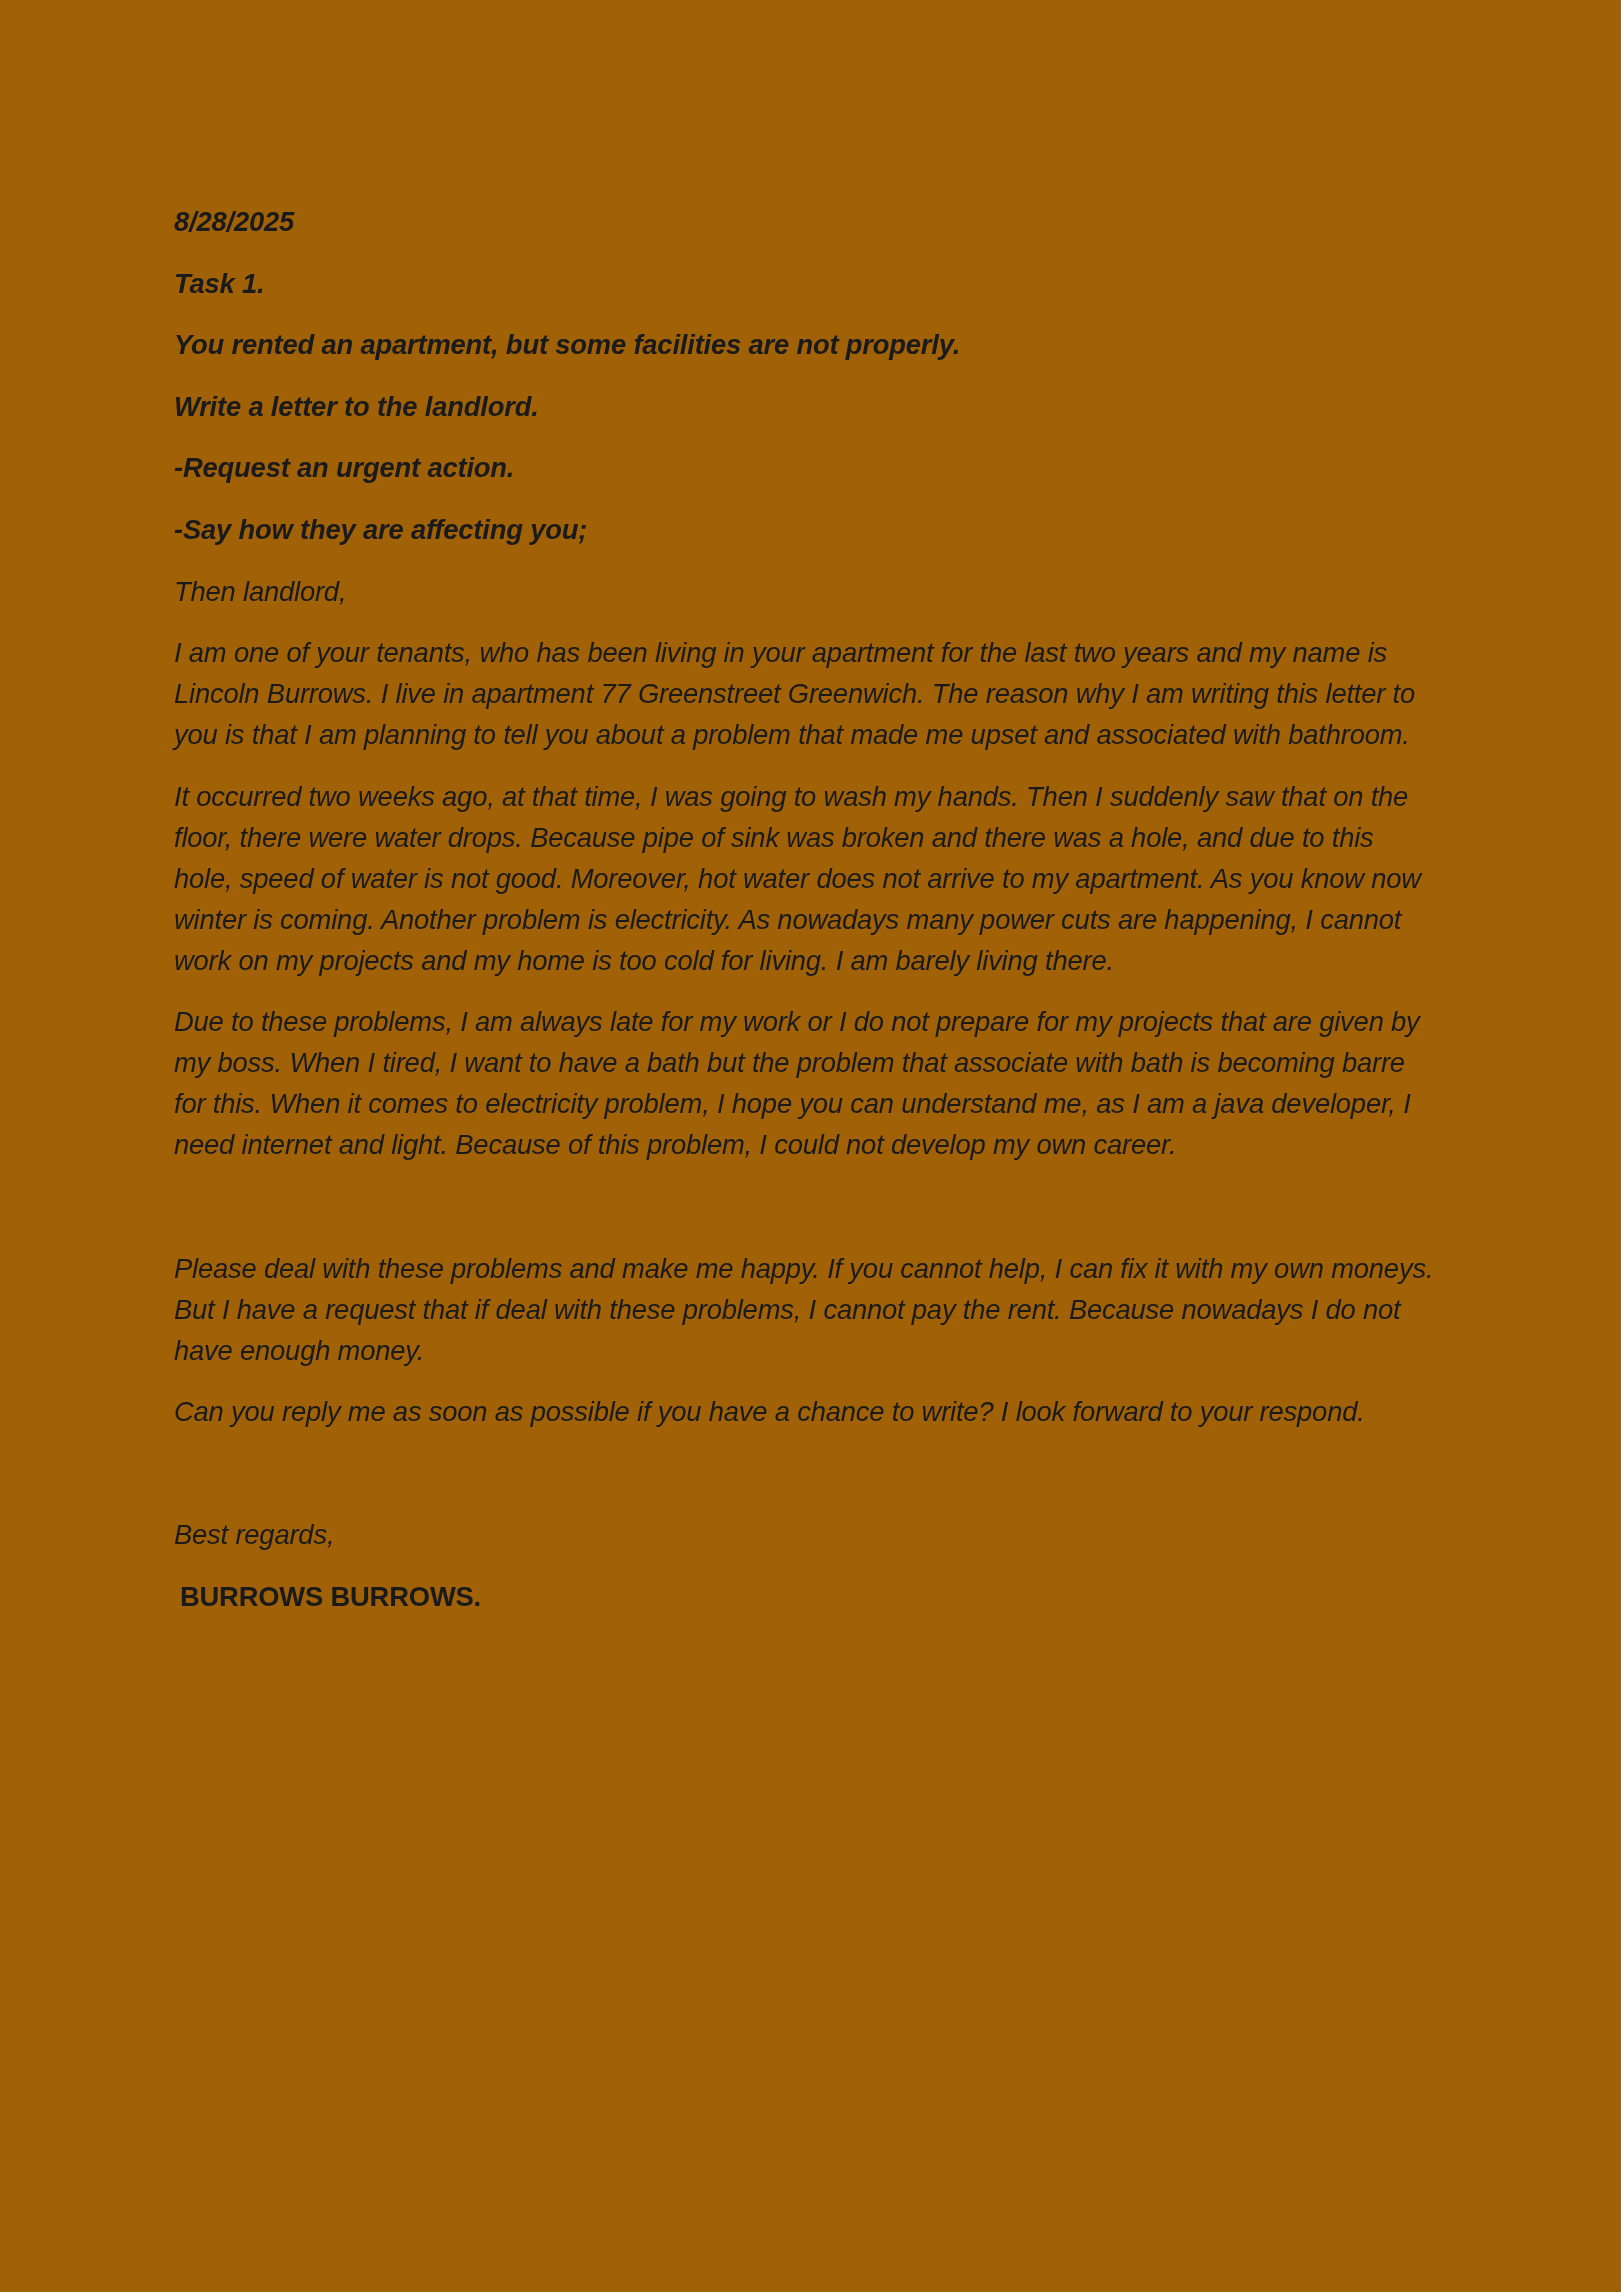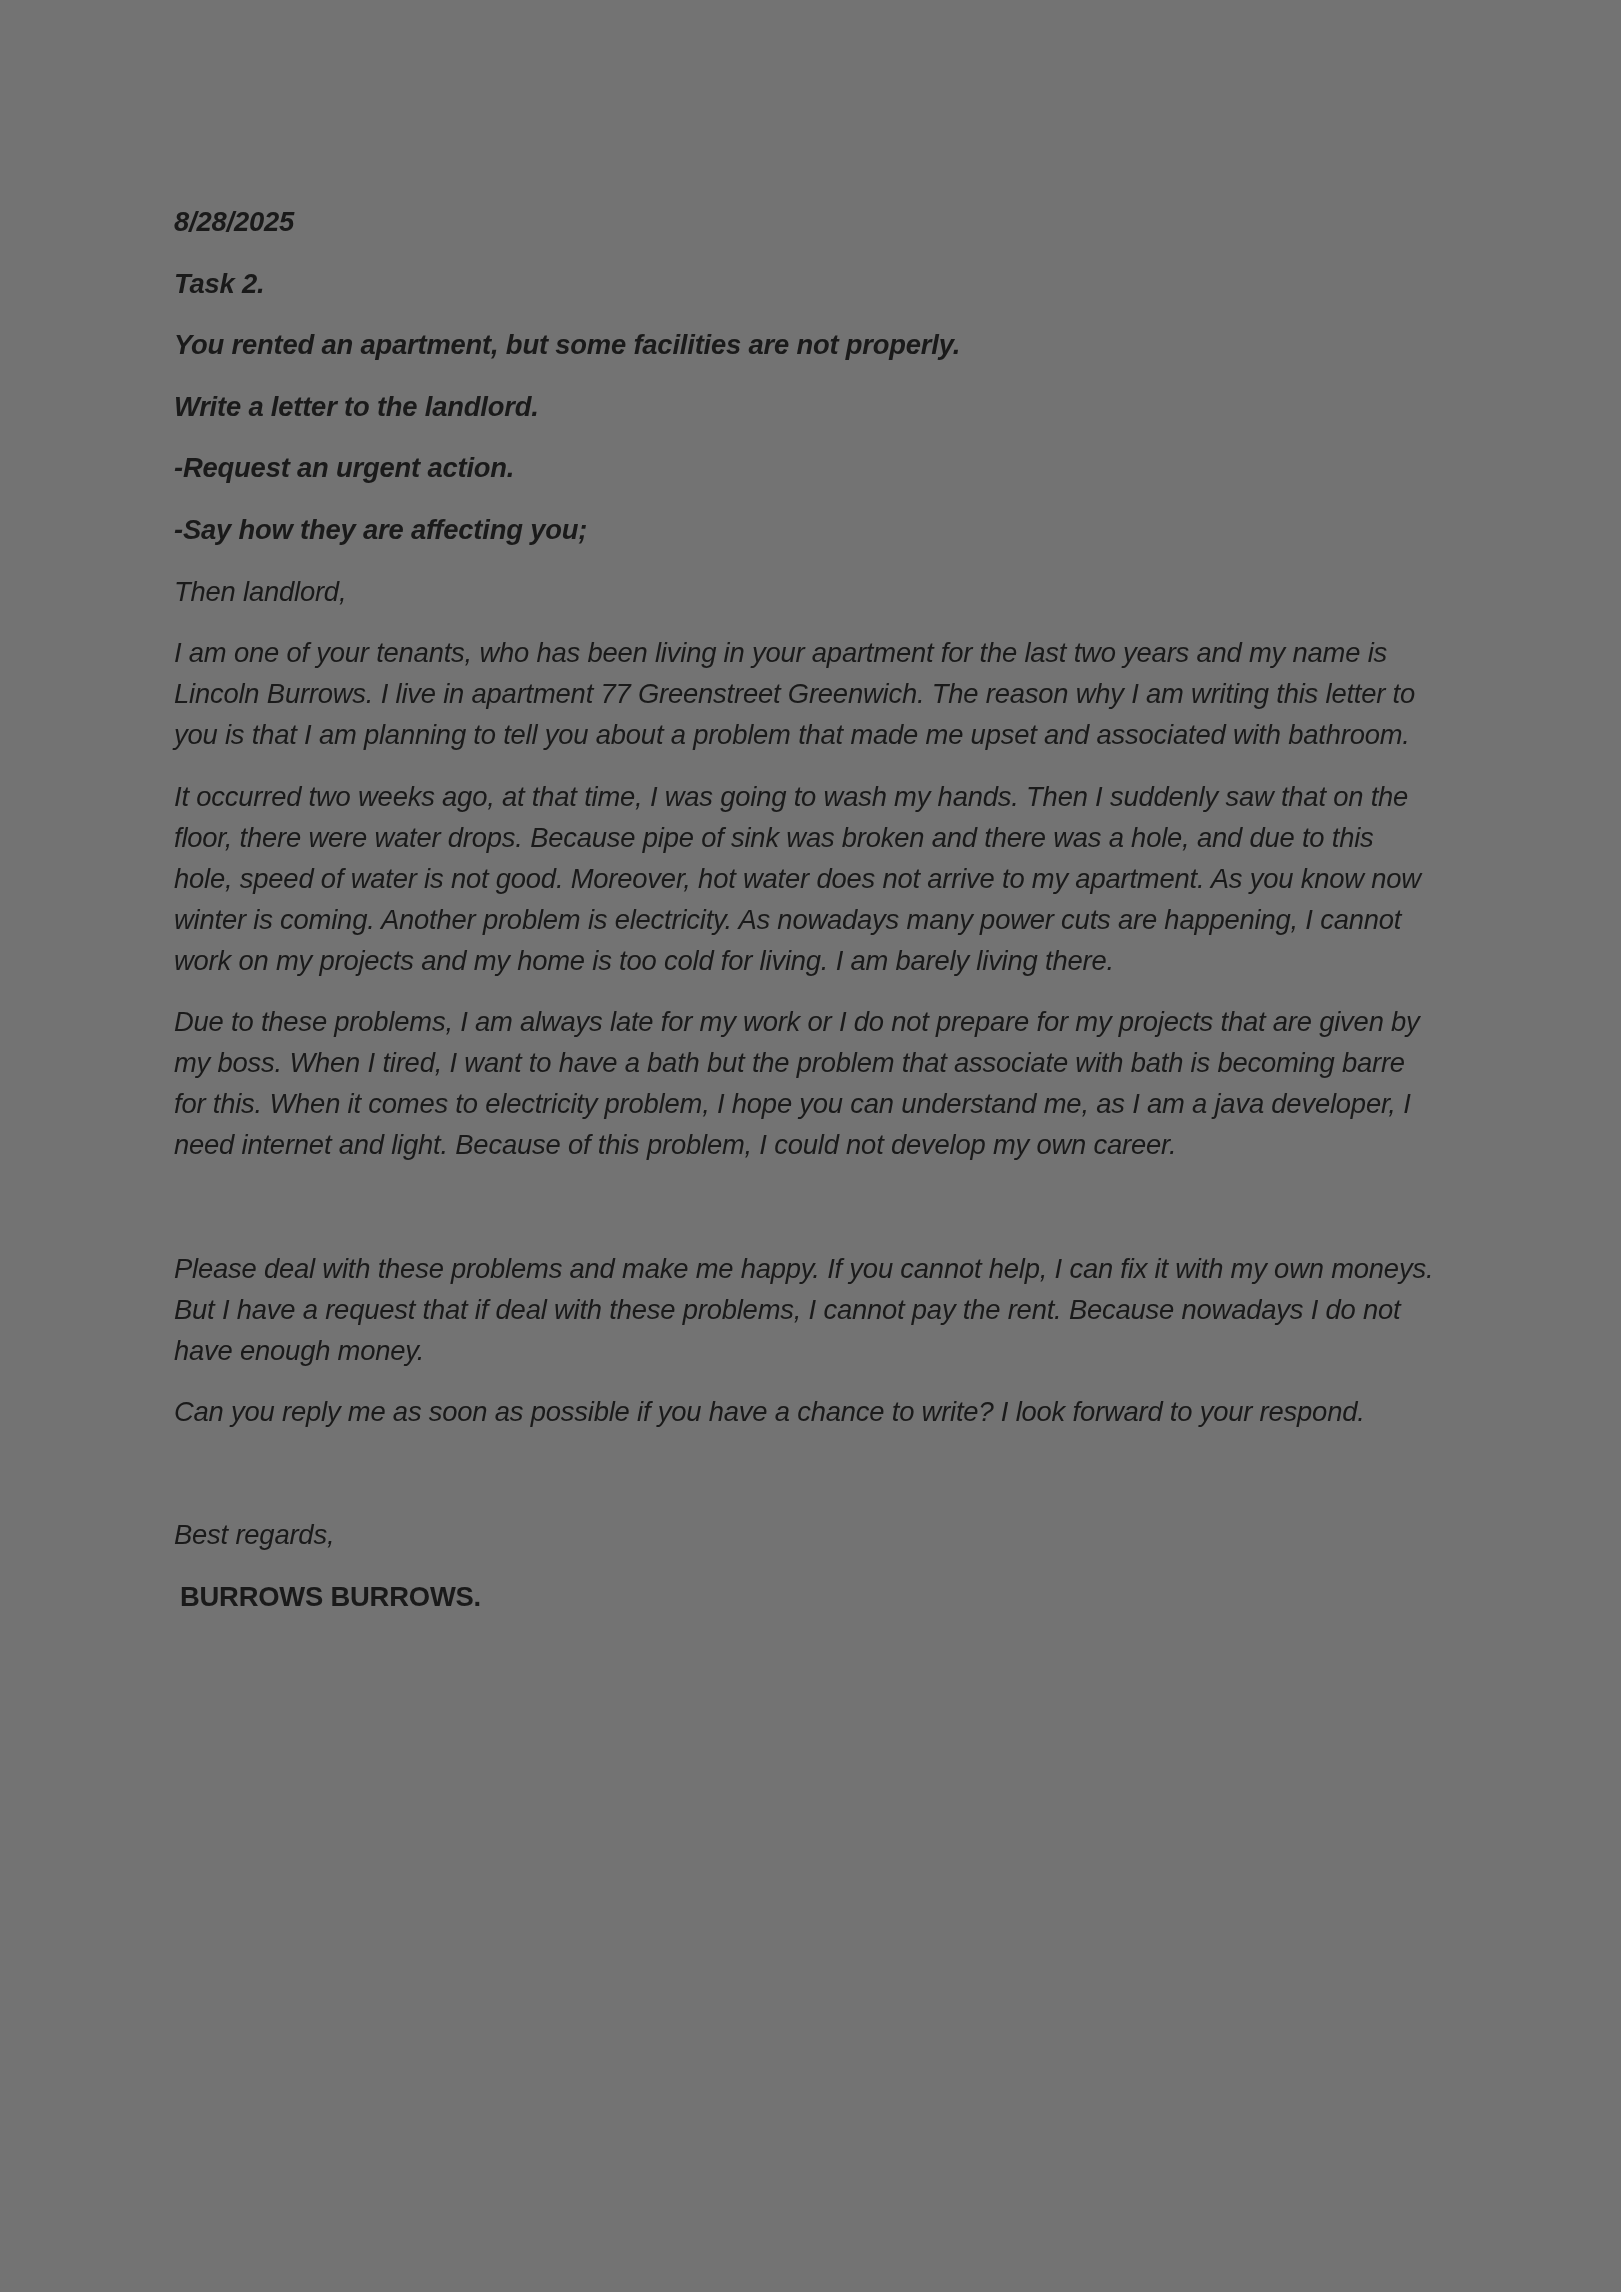--- a/index.html
+++ b/index.html
@@ -4,21 +4,21 @@
 <style>
   html, body {
     margin: 0;
     padding: 0;
     background: #ffffff;
   }
   .page {
     position: relative;
     width: 1621px;
     height: 2293px;
-    background: #737373;
+    background: #a16207;
     box-sizing: border-box;
     padding: 201px 186px 39px 174px;
     font-family: "Liberation Sans", sans-serif;
     font-size: 27.4px;
     line-height: 41px;
     letter-spacing: -0.2px;
     color: #1a1a1a;
     font-style: italic;
     overflow: hidden;
   }
@@ -41,21 +41,21 @@
     padding-left: 5.9px;
   }
 </style>
 </head>
 <body>
 
 <div class="page">
 
   <p class="hdr">8/28/2025</p>
 
-  <p class="hdr">Task 2.</p>
+  <p class="hdr">Task 1.</p>
 
   <p class="hdr">You rented an apartment, but some facilities are not properly.</p>
 
   <p class="hdr">Write a letter to the landlord.</p>
 
 
   <p class="hdr">-Request an urgent action.</p>
 
   <p class="hdr">-Say how they are affecting you;</p>
 

